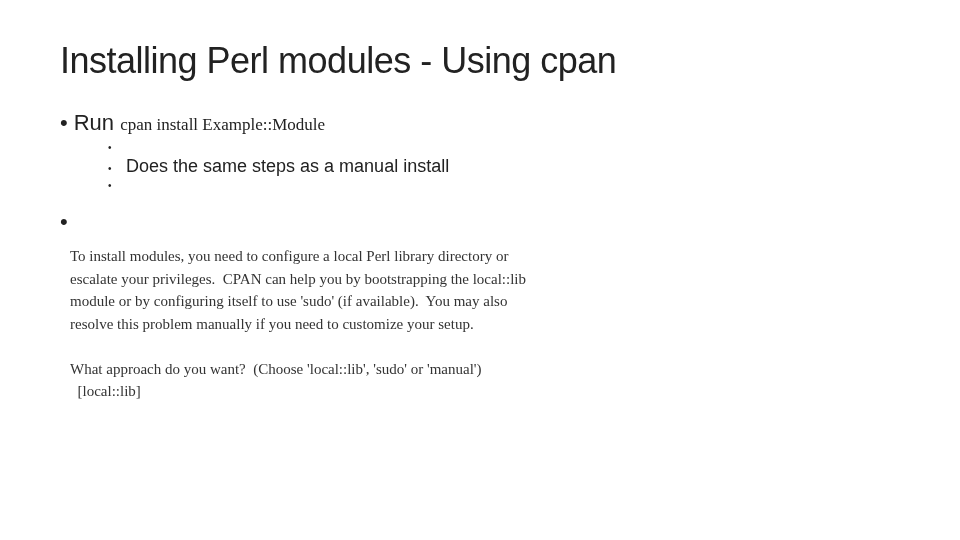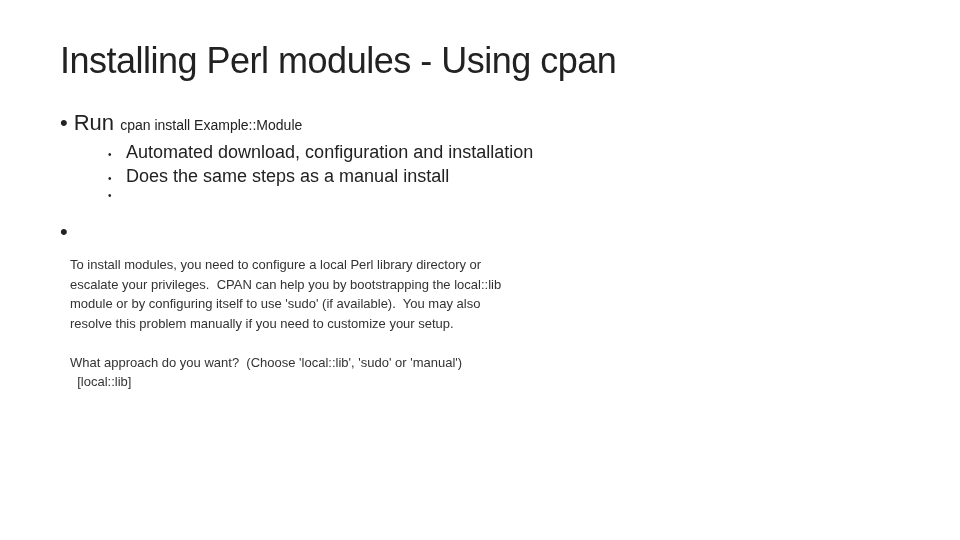--- a/index.html
+++ b/index.html
@@ -43,22 +43,22 @@
       align-items: baseline;
       gap: 6px;
     }
 
     .bullet-main .bullet-dot {
       font-size: 22px;
       line-height: 1;
     }
 
     code, .mono {
-      font-family: Liberation Sans, sans-serif;
-      font-size: 14px;
+      font-family: Liberation Serif, serif;
+      font-size: 17px;
     }
 
     .sub-bullets {
       margin-left: 48px;
       margin-top: 4px;
     }
 
     .sub-bullet {
       font-size: 18px;
       color: #222;
@@ -81,22 +81,22 @@
       font-size: 22px;
       font-weight: 400;
       color: #222;
       margin-bottom: 10px;
       display: flex;
       align-items: baseline;
       gap: 6px;
     }
 
     .code-block {
-      font-family: Liberation Sans, sans-serif;
-      font-size: 13px;
+      font-family: Liberation Serif, serif;
+      font-size: 15px;
       color: #333;
       line-height: 1.5;
       margin-left: 10px;
       white-space: pre;
     }
   </style>
 </head>
 <body>
 
 <div class="page">
@@ -106,21 +106,20 @@
   <div class="section">
     <div class="bullet-main">
       <span class="bullet-dot">•</span>
       <span>
         <span>Run</span>&nbsp;<code class="mono">cpan install Example::Module</code>
       </span>
     </div>
     <div class="sub-bullets">
       <div class="sub-bullet">
         <span class="sub-bullet-dot">•</span>
-        <span>Automated download, configuration and installation</span>
       </div>
       <div class="sub-bullet">
         <span class="sub-bullet-dot">•</span>
         <span>Does the same steps as a manual install</span>
       </div>
       <div class="sub-bullet">
         <span class="sub-bullet-dot">•</span>
       </div>
     </div>
   </div>

